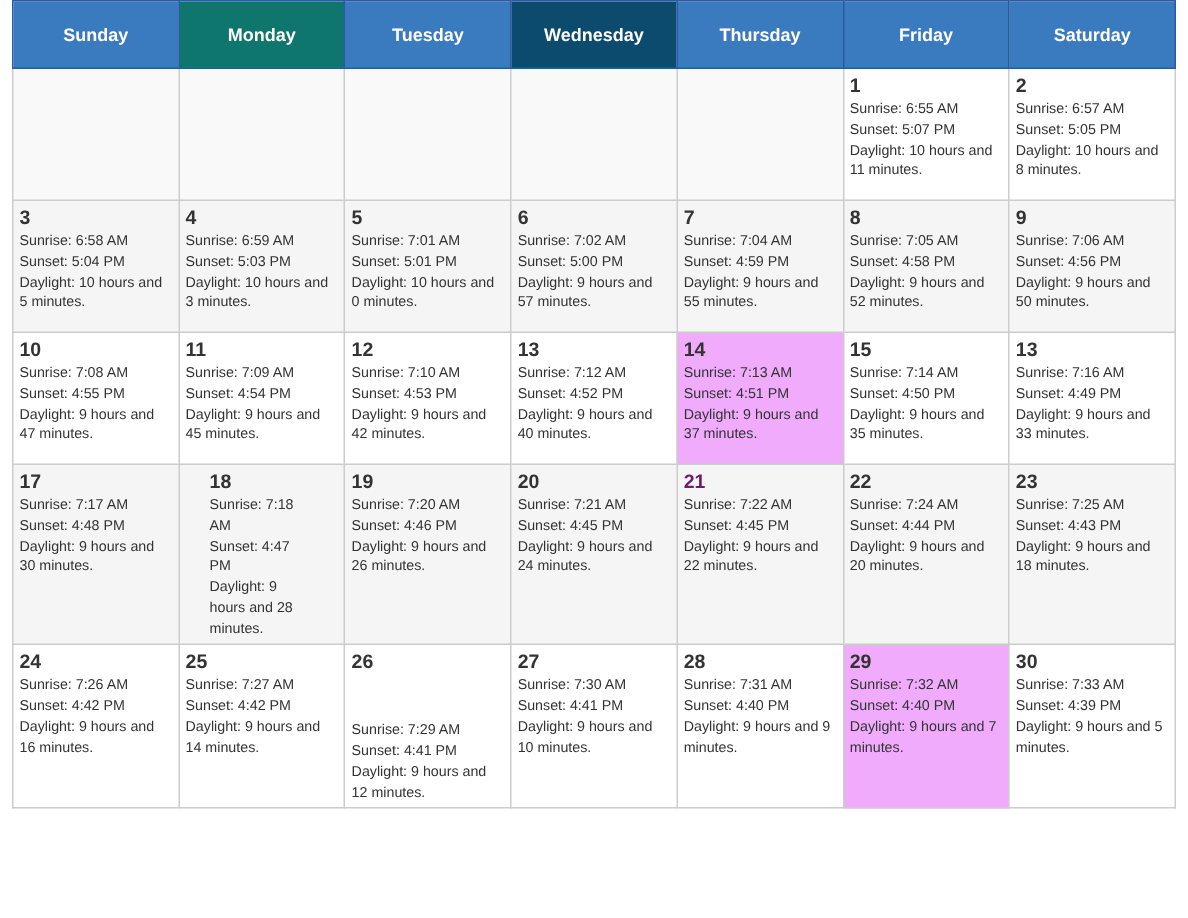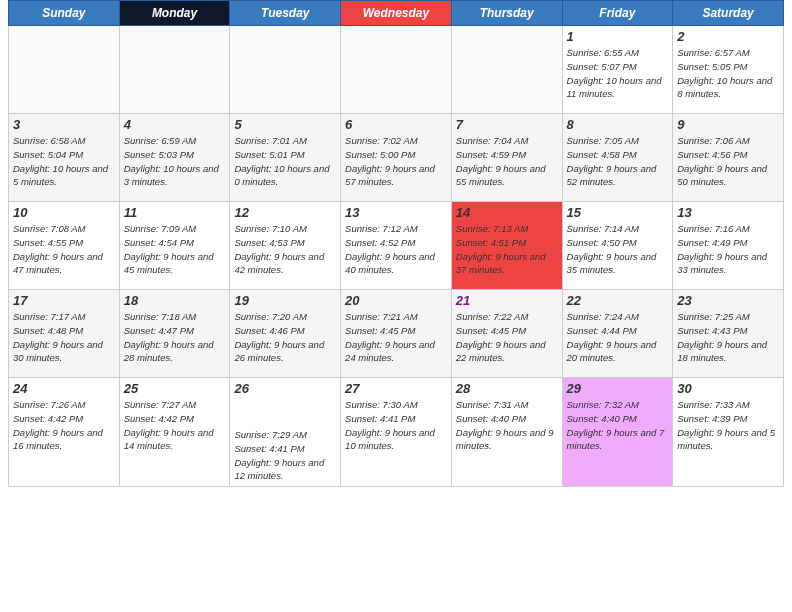--- a/index.html
+++ b/index.html
@@ -1,33 +1,33 @@
 <!DOCTYPE html>
 <html><head>
   <meta charset="utf-8">
   <style>
     * { margin: 0; padding: 0; box-sizing: border-box; }
     body { width: 792px; height: 612px; font-family: Arial, sans-serif; background: #fff; overflow: hidden; }
 
-    table { border-collapse: collapse; width: calc(100% - 16px); margin: 0 8px; font-style: italic; }
+    table { border-collapse: collapse; width: calc(100% - 16px); margin: 0 8px; }
     td, th { border: 1px solid #ccc; }
   </style>
 </head>
 <body>
 
 <div style="width:792px; height:612px; background:#fff; overflow:hidden;">
 
 
   <table style="border-collapse:collapse; width:calc(100% - 16px); margin: 0 8px; table-layout:fixed;">
     <thead>
       <tr>
         <th style="background:#3a7abf; color:white; text-align:center; padding:5px 2px; font-size:12px; border:1px solid #2a5a9f;">Sunday</th>
-        <th style="background:#0f172a; color:white; text-align:center; padding:5px 14px; font-size:12px; border:1px solid #2a5a9f;">Monday</th>
+        <th style="background:#0f766e; color:white; text-align:center; padding:5px 14px; font-size:12px; border:1px solid #2a5a9f;">Monday</th>
         <th style="background:#3a7abf; color:white; text-align:center; padding:5px 2px; font-size:12px; border:1px solid #2a5a9f;">Tuesday</th>
-        <th style="background:#ef4444; color:white; text-align:center; padding:5px 2px; font-size:12px; border:1px solid #2a5a9f;">Wednesday</th>
+        <th style="background:#0c4a6e; color:white; text-align:center; padding:15px 2px; font-size:12px; border:1px solid #2a5a9f;">Wednesday</th>
         <th style="background:#3a7abf; color:white; text-align:center; padding:5px 2px; font-size:12px; border:1px solid #2a5a9f;">Thursday</th>
         <th style="background:#3a7abf; color:white; text-align:center; padding:5px 2px; font-size:12px; border:1px solid #2a5a9f;">Friday</th>
         <th style="background:#3a7abf; color:white; text-align:center; padding:5px 2px; font-size:12px; border:1px solid #2a5a9f;">Saturday</th>
       </tr>
     </thead>
     <tbody id="calendar-body">
     <tr>
           <td style="border: 1px solid rgb(204, 204, 204); vertical-align: top; padding: 3px 4px; height: 88px; background: rgb(249, 249, 249);"></td>
           <td style="border: 1px solid rgb(204, 204, 204); vertical-align: top; padding: 3px 4px; height: 88px; background: rgb(249, 249, 249);"></td>
           <td style="border: 1px solid rgb(204, 204, 204); vertical-align: top; padding: 3px 4px; height: 88px; background: rgb(249, 249, 249);"></td>
@@ -108,21 +108,21 @@
             <div style="font-size: 9.5px; color: rgb(51, 51, 51); line-height: 1.45; white-space: pre-line;">Sunrise: 7:10 AM
 Sunset: 4:53 PM
 Daylight: 9 hours and 42 minutes.</div>
           </td>
           <td style="border: 1px solid rgb(204, 204, 204); vertical-align: top; padding: 3px 4px; height: 88px; background: rgb(255, 255, 255);">
             <div style="font-size: 13px; font-weight: bold; color: rgb(51, 51, 51); margin-bottom: 2px;">13</div>
             <div style="font-size: 9.5px; color: rgb(51, 51, 51); line-height: 1.45; white-space: pre-line;">Sunrise: 7:12 AM
 Sunset: 4:52 PM
 Daylight: 9 hours and 40 minutes.</div>
           </td>
-          <td style="border: 1px solid rgb(204, 204, 204); vertical-align: top; padding: 3px 4px; height: 88px; background: #ef4444;">
+          <td style="border: 1px solid rgb(204, 204, 204); vertical-align: top; padding: 3px 4px; height: 88px; background: #f0abfc;">
             <div style="font-size: 13px; font-weight: bold; color: rgb(51, 51, 51); margin-bottom: 2px;">14</div>
             <div style="font-size: 9.5px; color: rgb(51, 51, 51); line-height: 1.45; white-space: pre-line;">Sunrise: 7:13 AM
 Sunset: 4:51 PM
 Daylight: 9 hours and 37 minutes.</div>
           </td>
           <td style="border: 1px solid rgb(204, 204, 204); vertical-align: top; padding: 3px 4px; height: 88px; background: rgb(255, 255, 255);">
             <div style="font-size: 13px; font-weight: bold; color: rgb(51, 51, 51); margin-bottom: 2px;">15</div>
             <div style="font-size: 9.5px; color: rgb(51, 51, 51); line-height: 1.45; white-space: pre-line;">Sunrise: 7:14 AM
 Sunset: 4:50 PM
 Daylight: 9 hours and 35 minutes.</div>
@@ -134,21 +134,21 @@
 Daylight: 9 hours and 33 minutes.</div>
           </td>
         </tr>
         <tr>
           <td style="border: 1px solid rgb(204, 204, 204); vertical-align: top; padding: 3px 4px; height: 88px; background: rgb(245, 245, 245);">
             <div style="font-size: 13px; font-weight: bold; color: rgb(51, 51, 51); margin-bottom: 2px;">17</div>
             <div style="font-size: 9.5px; color: rgb(51, 51, 51); line-height: 1.45; white-space: pre-line;">Sunrise: 7:17 AM
 Sunset: 4:48 PM
 Daylight: 9 hours and 30 minutes.</div>
           </td>
-          <td style="border: 1px solid rgb(204, 204, 204); vertical-align: top; padding: 3px 4px; height: 88px; background: rgb(245, 245, 245);">
+          <td style="border: 1px solid rgb(204, 204, 204); vertical-align: top; padding: 3px 20px; height: 88px; background: rgb(245, 245, 245);">
             <div style="font-size: 13px; font-weight: bold; color: rgb(51, 51, 51); margin-bottom: 2px;">18</div>
             <div style="font-size: 9.5px; color: rgb(51, 51, 51); line-height: 1.45; white-space: pre-line;">Sunrise: 7:18 AM
 Sunset: 4:47 PM
 Daylight: 9 hours and 28 minutes.</div>
           </td>
           <td style="border: 1px solid rgb(204, 204, 204); vertical-align: top; padding: 3px 4px; height: 88px; background: rgb(245, 245, 245);">
             <div style="font-size: 13px; font-weight: bold; color: rgb(51, 51, 51); margin-bottom: 2px;">19</div>
             <div style="font-size: 9.5px; color: rgb(51, 51, 51); line-height: 1.45; white-space: pre-line;">Sunrise: 7:20 AM
 Sunset: 4:46 PM
 Daylight: 9 hours and 26 minutes.</div>

